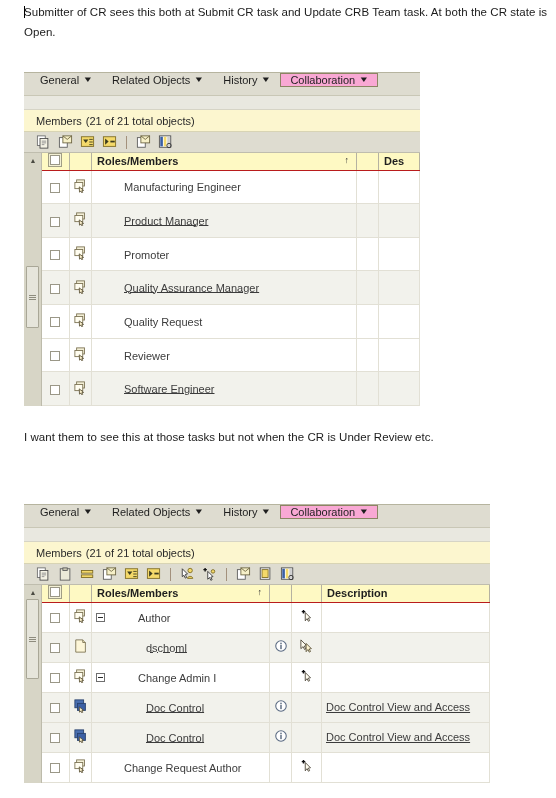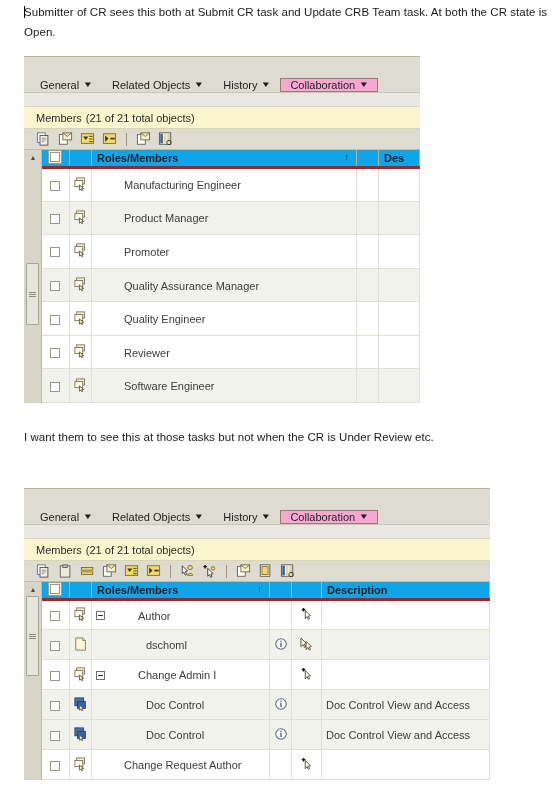--- a/index.html
+++ b/index.html
@@ -27,27 +27,28 @@
     height: 12px;
     margin-right: -1px;
     vertical-align: -2px;
   }
   .note-2 { left: 24px; top: 427px; width: 520px; }
 
   
   .panel { position: absolute; background: #ffffff; }
 
   .tabbar {
-    height: 37px;
+    height: 24px;
     background: #dedcd0;
     border-top: 1px solid #b6b49f;
     border-bottom: 1px solid #c9c7b6;
     display: flex;
-    align-items: flex-end;
+    align-items: flex-start;
     padding-left: 6px;
+    margin-top: 16px;
   }
   .tab {
     display: flex; align-items: center;
     padding: 0 9px;
     font-size: 11px;
     color: #1e1e1e;
     white-space: nowrap;
     border: 1px solid transparent;
   }
   .tab .arrow {
@@ -122,23 +123,23 @@
   .sg-grip { width: 7px; }
   .sg-grip i { display: block; height: 1px; background: #8e8c7e; margin: 1px 0; }
 
   table.tbl {
     border-collapse: collapse;
     table-layout: fixed;
     font-size: 11px;
     color: #333333;
   }
   table.tbl th {
-    background: #0ea5e9;
+    background: #fef9c3;
     border-right: 1px solid #b5b2a1;
-    border-bottom: 3px solid #b91c1c;
+    border-bottom: 1px solid #b91c1c;
     height: 17px;
     font-size: 11px;
     font-weight: bold;
     color: #1f1f1f;
     text-align: left;
     padding: 0 5px;
     white-space: nowrap;
   }
   table.tbl th.sel {
     text-align: center; padding: 0;
@@ -153,21 +154,21 @@
   table.tbl td {
     border-right: 1px solid #e2e0d5;
     border-bottom: 1px solid #e2e0d5;
     height: 23px;
     padding: 0 4px;
     vertical-align: middle;
     white-space: nowrap;
     overflow: hidden;
   }
   table.tbl tr.odd td { background: #ffffff; }
-  table.tbl tr.even td { background: #f2f2ec; }
+  table.tbl tr.even td { background: #f2f2ec; text-decoration: underline; }
   td.c-check { padding: 0; text-align: center; }
   td.c-icon  { padding: 0; text-align: center; }
   td.c-name  { color: #3c3c3c; }
   td.c-info  { padding: 0; text-align: center; }
   td.c-act   { padding: 0; text-align: center; }
   td.c-desc  { color: #3c3c3c; padding-left: 8px; }
 
   .chk {
     display: inline-block;
     width: 10px; height: 10px;
@@ -343,21 +344,21 @@
               <td></td>
               <td class="c-desc"></td>
             </tr>
             <tr class="odd">
               <td class="c-check"><span class="chk"></span></td>
               <td class="c-icon"><svg viewBox="0 0 16 16" width="14" height="14">
                   <rect x="3" y="1" width="9" height="7" fill="#f3efd6" stroke="#7a7152"></rect>
                   <rect x="1" y="4" width="9" height="7" fill="#fffdf0" stroke="#7a7152"></rect>
                   <path d="M6 9l5 4-2 .3.9 1.9-1.1.5-.9-1.9L6.3 15z" fill="#fdf3cf" stroke="#5c5238"></path>
                 </svg></td>
-              <td class="c-name"><span class="name-txt">Quality Engineer</span></td>
+              <td class="c-name"><span class="name-txt">Quality Request</span></td>
               <td></td>
               <td class="c-desc"></td>
             </tr>
             <tr class="odd">
               <td class="c-check"><span class="chk"></span></td>
               <td class="c-icon"><svg viewBox="0 0 16 16" width="14" height="14">
                   <rect x="3" y="1" width="9" height="7" fill="#f3efd6" stroke="#7a7152"></rect>
                   <rect x="1" y="4" width="9" height="7" fill="#fffdf0" stroke="#7a7152"></rect>
                   <path d="M6 9l5 4-2 .3.9 1.9-1.1.5-.9-1.9L6.3 15z" fill="#fdf3cf" stroke="#5c5238"></path>
                 </svg></td>

